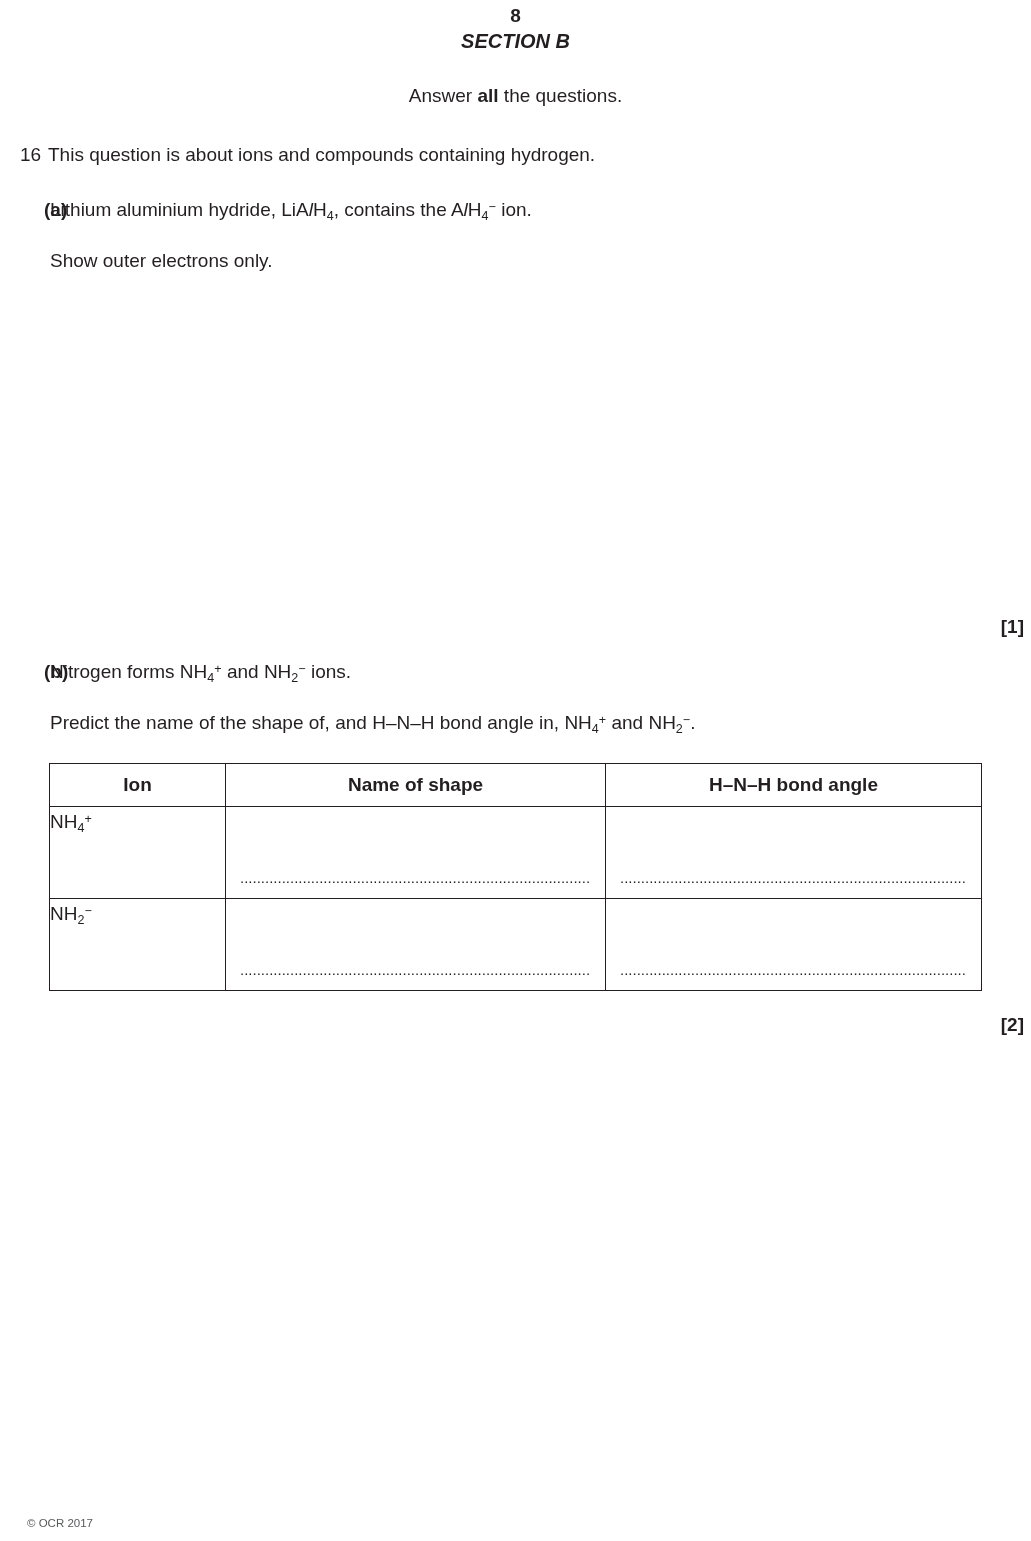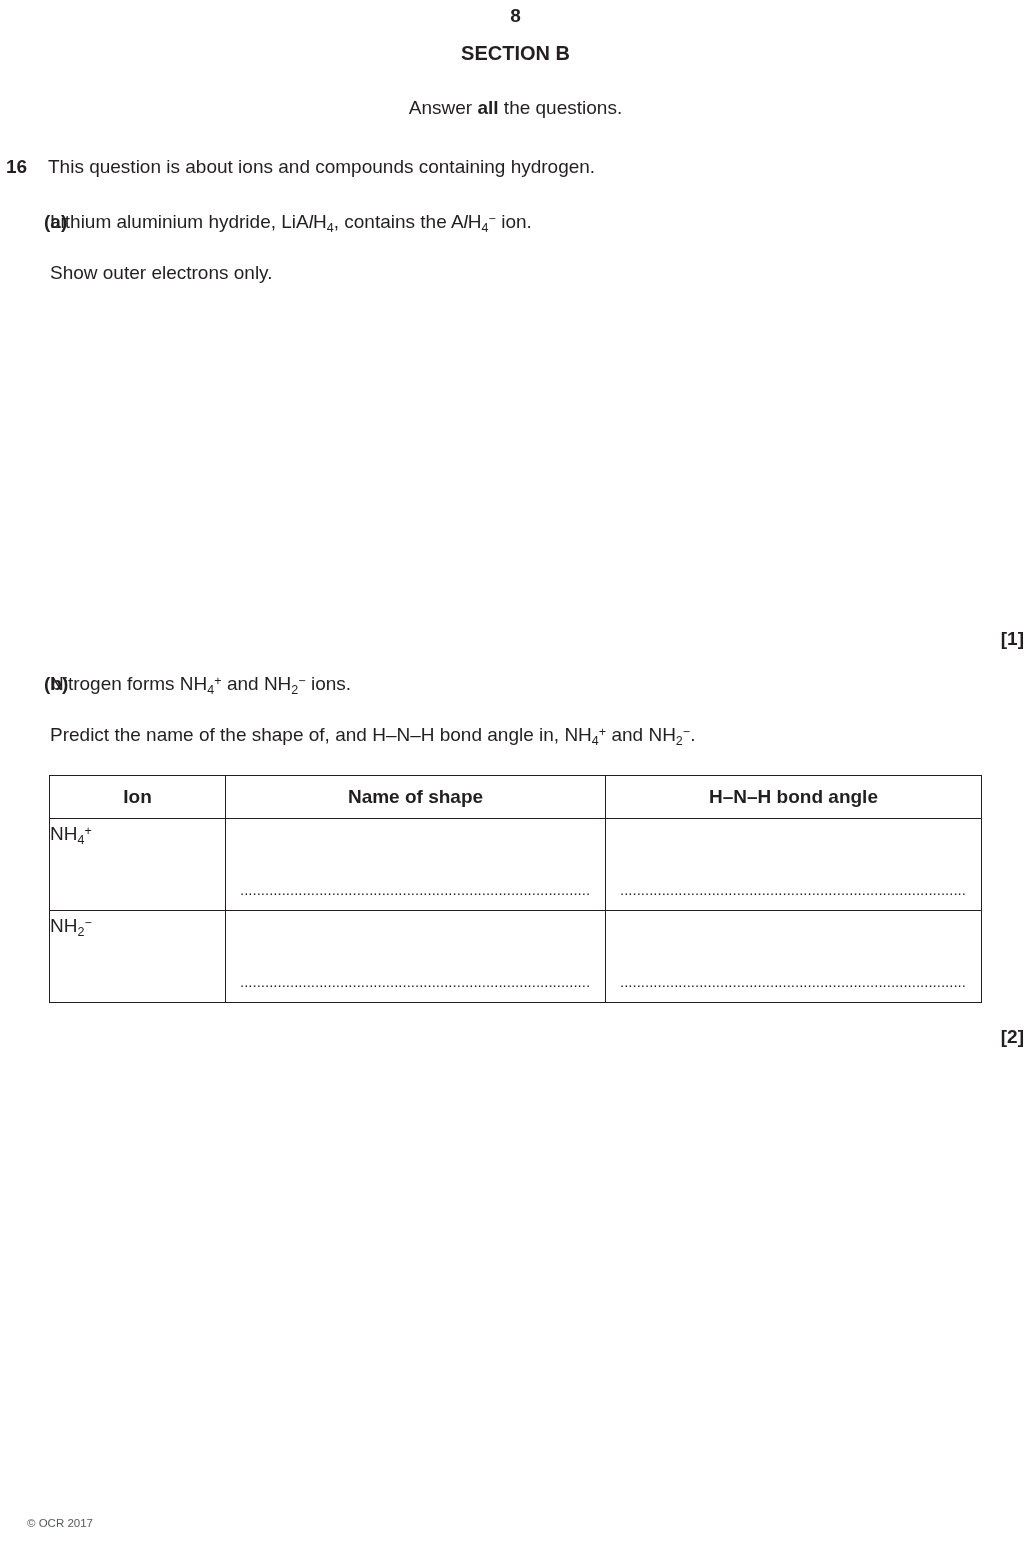--- a/index.html
+++ b/index.html
@@ -30,42 +30,43 @@
     font-weight: bold;
     line-height: 1;
     padding-top: 6px;
     letter-spacing: 0px;
   }
   .section-title {
     text-align: center;
     font-size: 20px;
     font-weight: bold;
     line-height: 1;
-    margin-top: 18px;
+    margin-top: 6px;
+    font-style: italic;
   }
   .answer-all {
     text-align: center;
     font-size: 19px;
     line-height: 1;
     margin-top: 35px;
   }
   .answer-all b { font-weight: bold; }
 
   
   .q-row {
     display: flex;
     align-items: flex-start;
   }
   .q-number {
     width: 48px;
     flex: 0 0 48px;
     font-size: 19px;
-    font-weight: bold;
-    line-height: 1.25;
-    padding-left: 6px;
+    font-weight: normal;
+    line-height: 1.25;
+    padding-left: 20px;
     box-sizing: border-box;
   }
   .q-body {
     font-size: 19px;
     line-height: 1.25;
   }
 
   #question-16 { margin-top: 38px; }
 
   .part-row {

